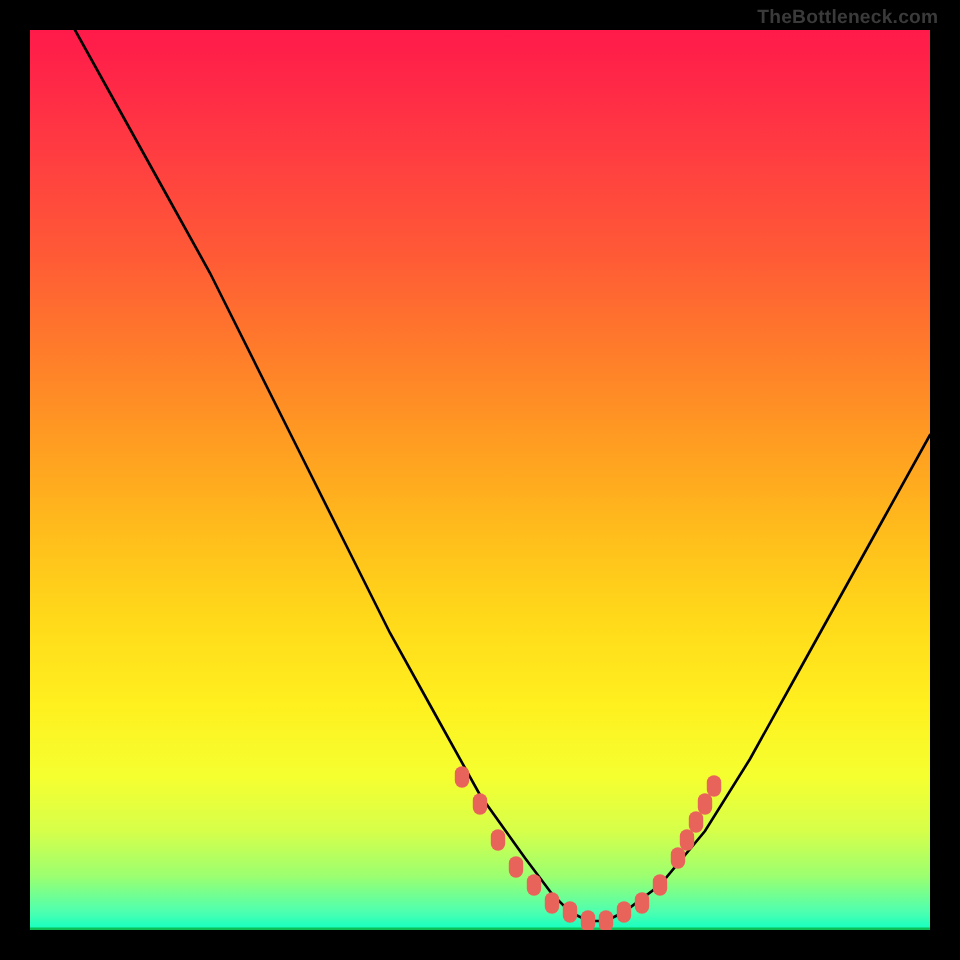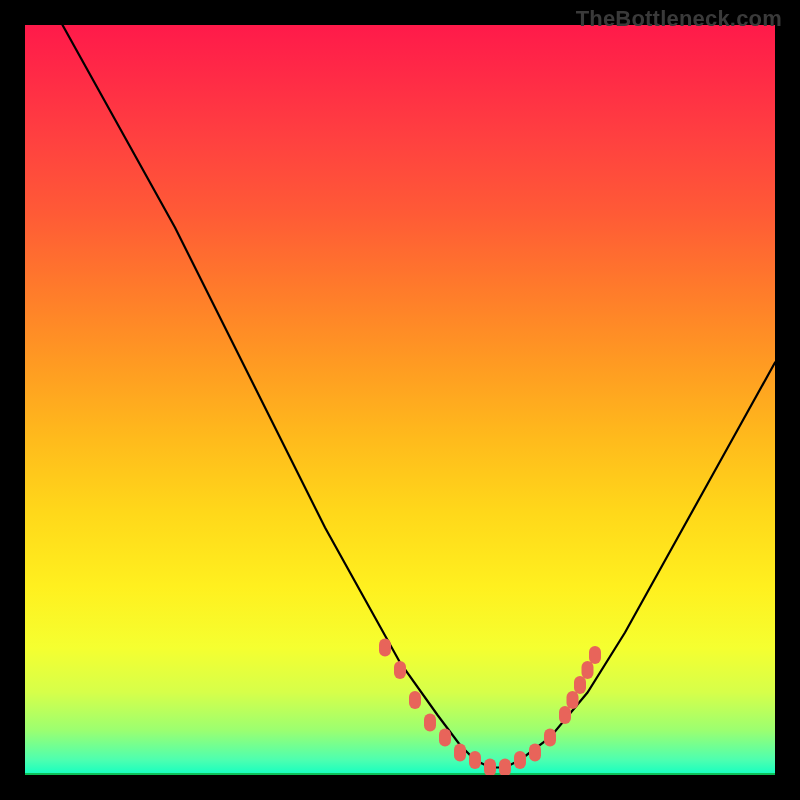--- a/index.html
+++ b/index.html
@@ -14,21 +14,21 @@
   .frame {
     position: relative;
     width: 800px;
     height: 800px;
     background: #000;
   }
   .watermark {
     position: absolute;
     top: 6px;
     right: 18px;
-    font-size: 22px;
+    font-size: 16px;
     font-weight: 600;
     color: #3a3a3a;
     letter-spacing: 0.2px;
     z-index: 10;
   }
   .plot-area {
     position: absolute;
     left: 25px;
     top: 25px;
     width: 750px;

